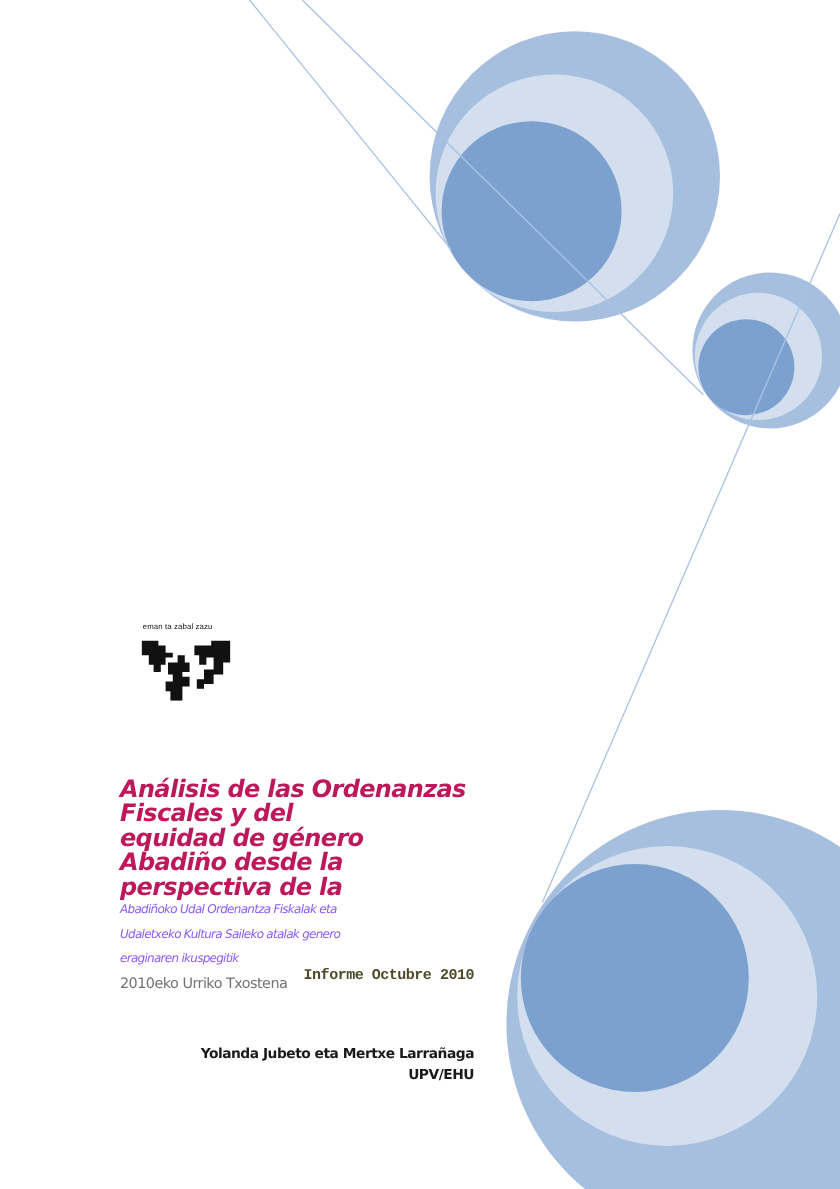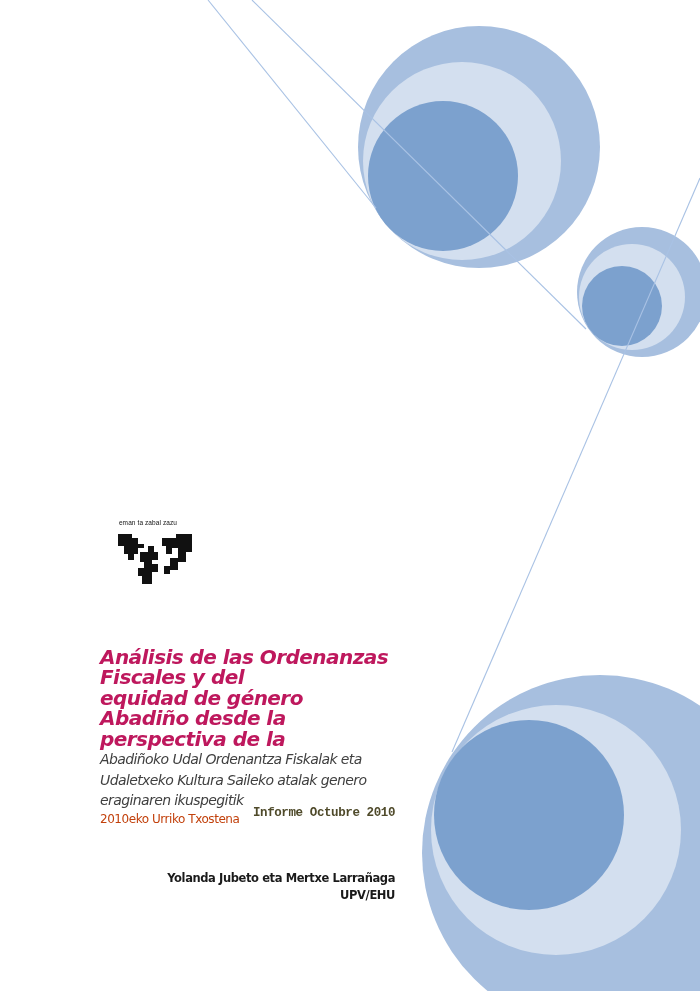--- a/index.html
+++ b/index.html
@@ -26,28 +26,28 @@
       position: absolute; left: 100px; top: 647px; width: 300px;
     }
     .title {
       font-weight: bold; font-style: italic;
       font-size: 20px; line-height: 20.4px;
       color: #be185d; margin: 0;
       font-family: "DejaVu Sans", sans-serif;
       letter-spacing: -0.55px;
     }
     .subtitle {
-      font-style: italic; font-size: 14px; line-height: 20.5px;
-      color: #404040; margin: 0;
+      font-style: italic; font-size: 10px; line-height: 20.5px;
+      color: #8b5cf6; margin: 0;
       font-family: "DejaVu Sans", sans-serif;
       letter-spacing: -0.6px;
     }
     .subtitle2 {
       font-size: 12px; line-height: 16px; margin: 0;
-      color: #c2410c;
+      color: #737373;
       font-family: "DejaVu Sans", sans-serif;
       letter-spacing: -0.45px;
     }
     .report-date {
       position: absolute; right: 305px; top: 806px;
       font-weight: bold; font-size: 12.5px; color: #4f4a2a;
       font-family: Liberation Mono, monospace;
       letter-spacing: -0.4px;
       white-space: nowrap;
     }

